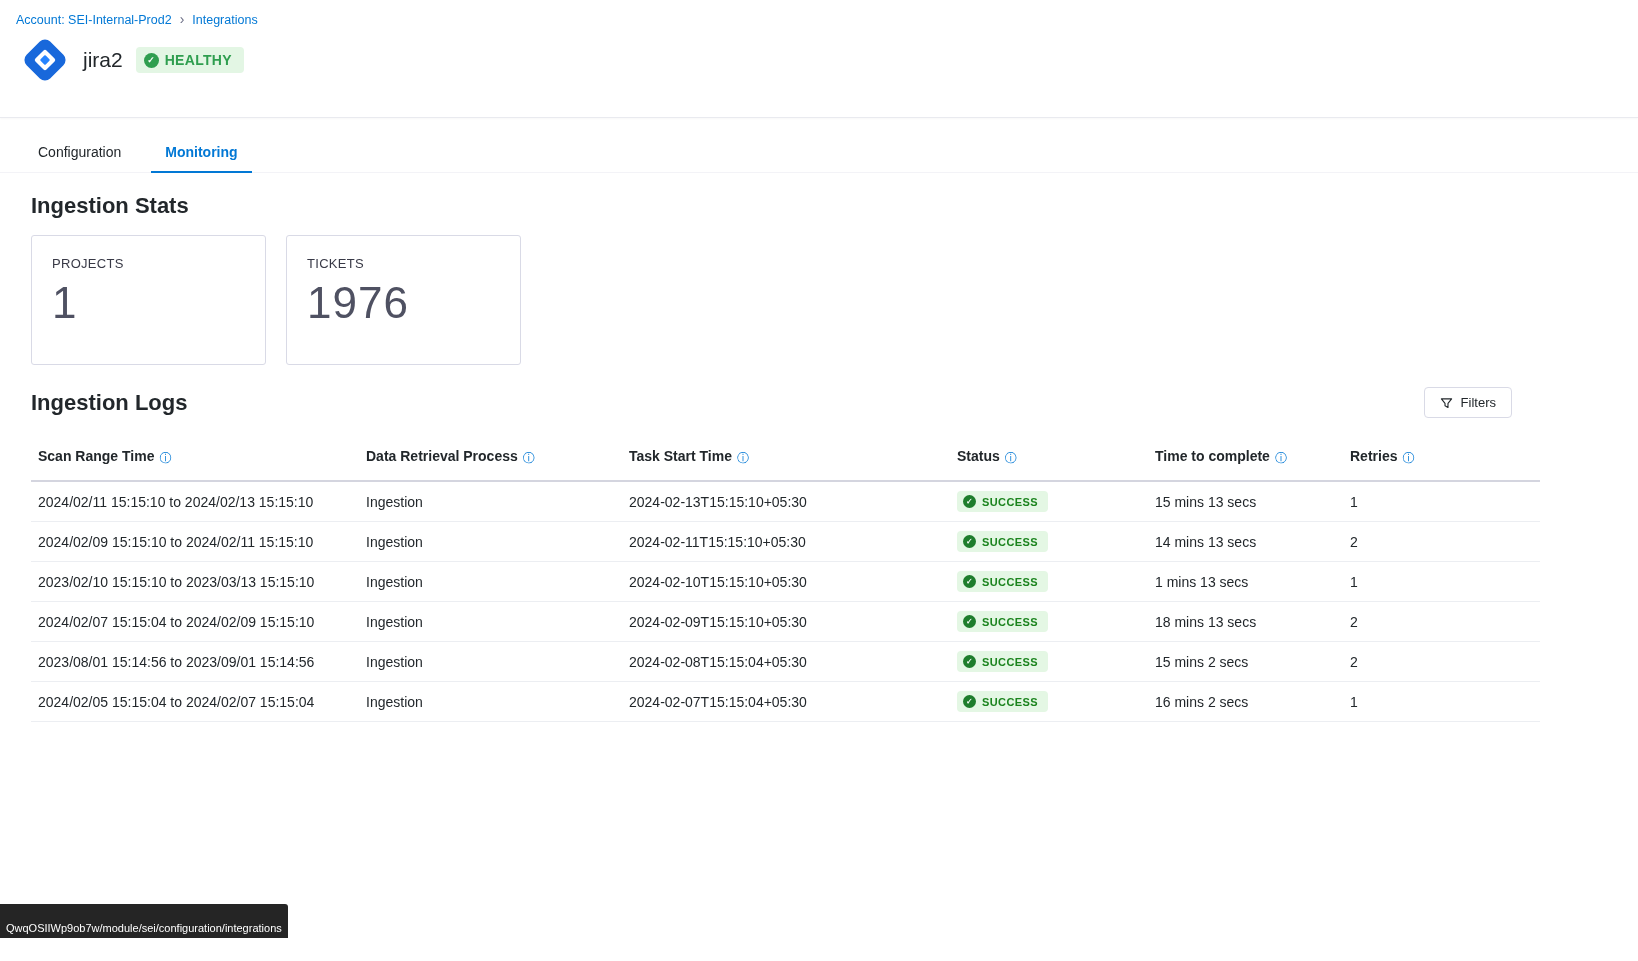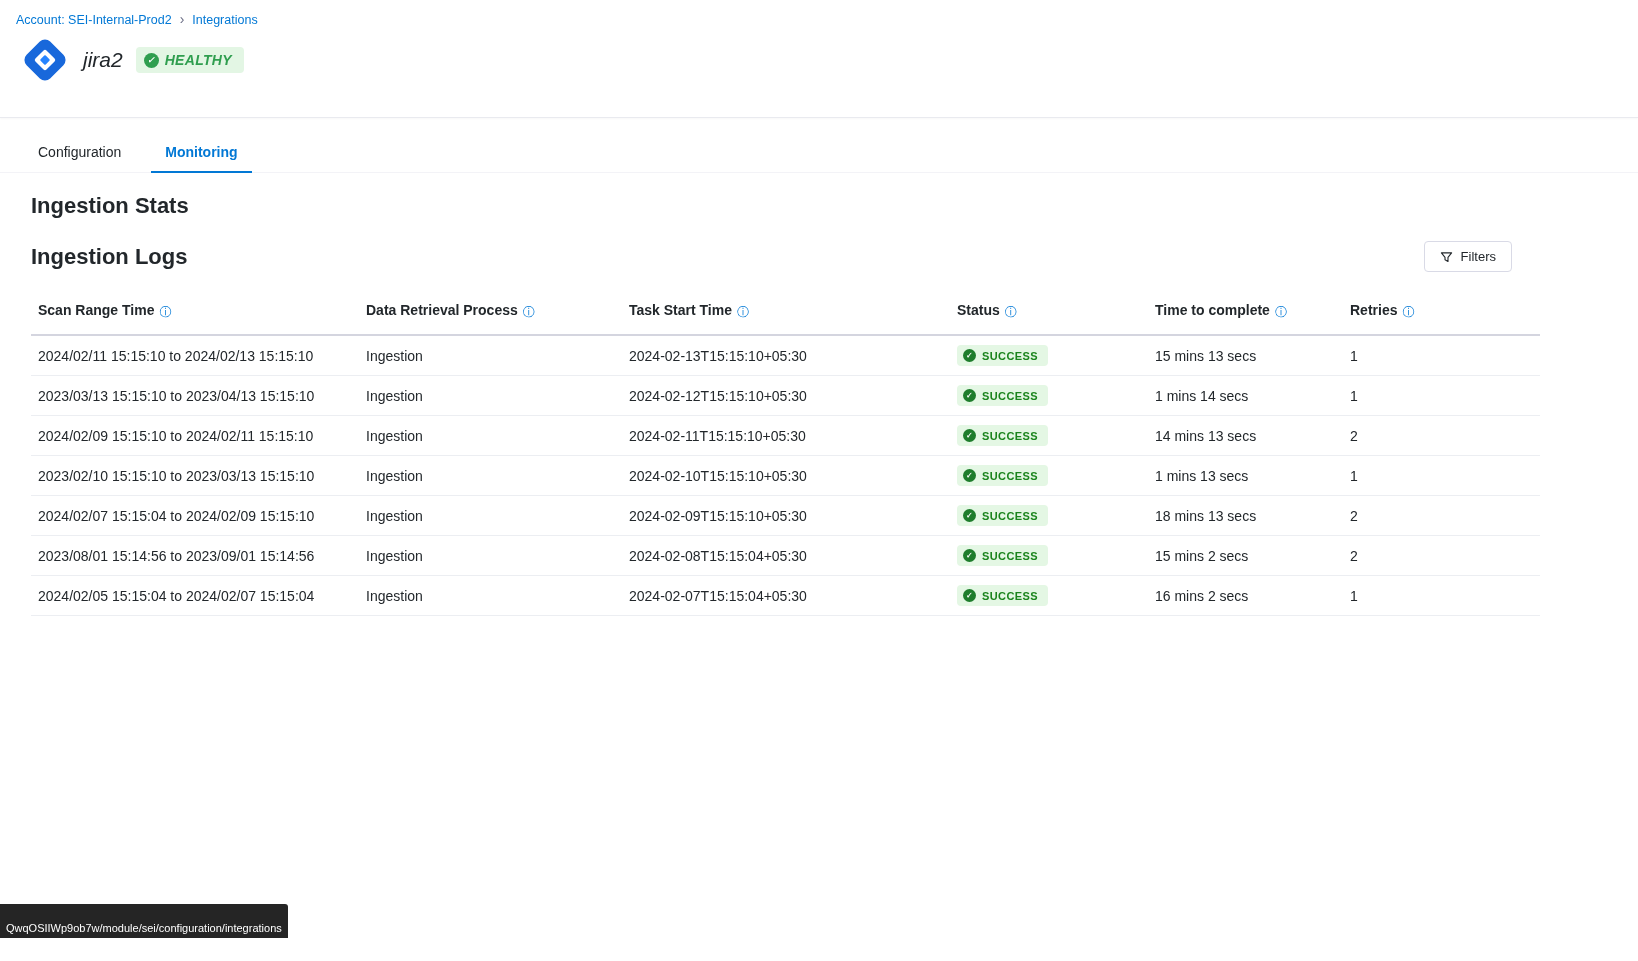--- a/index.html
+++ b/index.html
@@ -9,21 +9,21 @@
     background:#ffffff; color:#22272b;
     font-family:"Liberation Sans", sans-serif;
   }
   a { text-decoration:none; }
 
   
   .page-header { padding:13px 16px 0 16px; height:118px; border-bottom:1px solid #e9eaef; box-shadow:0 1px 2px rgba(0,0,0,0.03); }
   .breadcrumb { font-size:12.5px; font-weight:500; display:flex; align-items:center; gap:8px; }
   .breadcrumb a { color:#0278d5; }
   .breadcrumb .chev { color:#6b6d85; font-size:14px; line-height:1; margin-top:-2px; }
-  .title-row { display:flex; align-items:center; gap:13px; margin-top:8px; padding-left:4px;font-style:italic; }
+  .title-row { display:flex; align-items:center; gap:13px; margin-top:8px; padding-left:4px; }
   .jira-logo { width:50px; height:50px; display:inline-flex; }
   h1.page-title { font-size:21px; font-weight:500; margin:0; color:#22272b; }
   .healthy-badge {
     display:inline-flex; align-items:center; gap:6px;
     background:#e3f6e4; color:#2f9e4f; font-weight:700; font-size:14px;
     padding:5px 12px 5px 8px; border-radius:4px; letter-spacing:0.3px;
   }
   .cc { border-radius:50%; color:#fff; display:inline-flex; align-items:center; justify-content:center; font-weight:bold; flex:none; }
   .healthy-badge .cc { width:15px; height:15px; background:#2f9e4f; font-size:9px; }
 
@@ -102,20 +102,30 @@
 </header>
 
 <div class="tabs">
   <div class="tab">Configuration</div>
   <div class="tab active">Monitoring</div>
 </div>
 
 <main>
   <h2 class="section-heading">Ingestion Stats</h2>
 
+  <div class="cards">
+    <div class="stat-card">
+      <div class="card-label">PROJECTS</div>
+      <div class="card-value">1</div>
+    </div>
+    <div class="stat-card">
+      <div class="card-label">TICKETS</div>
+      <div class="card-value">1976</div>
+    </div>
+  </div>
 
   <div class="logs-header">
     <h2 class="section-heading" style="margin:0">Ingestion Logs</h2>
     <button class="filters-btn">
       <span style="display:inline-flex">
         <svg width="13" height="13" viewBox="0 0 14 14">
             <path d="M1.5 2h11L8.6 6.8v4.4L5.4 9.4V6.8L1.5 2z" fill="none" stroke="#22272b" stroke-width="1.2" stroke-linejoin="round"></path>
           </svg>
       </span>
       <span>Filters</span>
@@ -147,31 +157,20 @@
           <td>Ingestion</td>
           <td>2024-02-13T15:15:10+05:30</td>
           <td><span class="success-badge">
               <span class="cc">✓</span>
               <span>SUCCESS</span>
             </span></td>
           <td>15 mins 13 secs</td>
           <td>1</td>
         </tr>
         <tr>
-          <td>2023/03/13 15:15:10 to 2023/04/13 15:15:10</td>
-          <td>Ingestion</td>
-          <td>2024-02-12T15:15:10+05:30</td>
-          <td><span class="success-badge">
-              <span class="cc">✓</span>
-              <span>SUCCESS</span>
-            </span></td>
-          <td>1 mins 14 secs</td>
-          <td>1</td>
-        </tr>
-        <tr>
           <td>2024/02/09 15:15:10 to 2024/02/11 15:15:10</td>
           <td>Ingestion</td>
           <td>2024-02-11T15:15:10+05:30</td>
           <td><span class="success-badge">
               <span class="cc">✓</span>
               <span>SUCCESS</span>
             </span></td>
           <td>14 mins 13 secs</td>
           <td>2</td>
         </tr>

